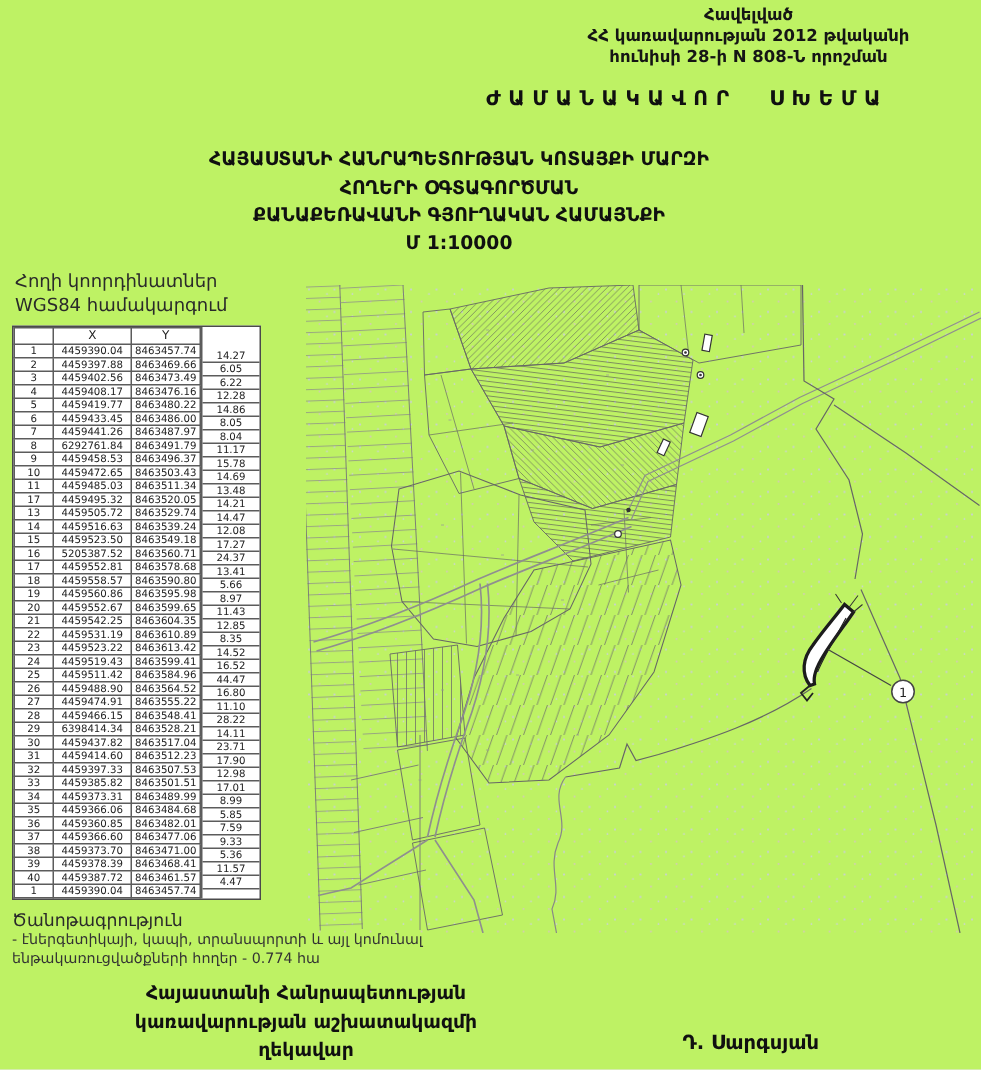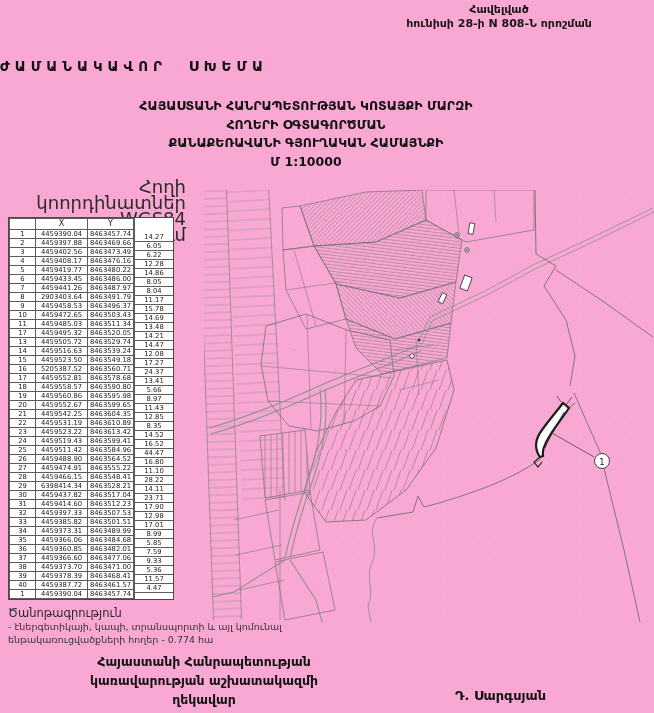--- a/index.html
+++ b/index.html
@@ -1,25 +1,25 @@
 <!DOCTYPE html>
 <html><head>
 <meta charset="utf-8">
 <style>
   html,body{margin:0;padding:0;background:#e8e8e8}
-  .page{position:relative;width:654px;height:713px;background:#f9a8d4;overflow:hidden;
+  .page{position:relative;width:654px;height:713px;background:#bef264;overflow:hidden;
         font-family:"DejaVu Sans",sans-serif;color:#111}
   .appendix{position:absolute;top:3px;left:348px;width:302px;text-align:center;
             font-size:11px;font-weight:bold;line-height:14px;color:#151515}
-  .doc-title{position:absolute;top:58px;left:0;width:592px;margin:0;text-align:left;
+  .doc-title{position:absolute;top:58px;left:0;width:592px;margin:0;text-align:right;
              font-size:13.5px;font-weight:bold;letter-spacing:5px;word-spacing:12px;color:#101010}
   .subtitle{position:absolute;top:97px;left:0;width:612px;text-align:center;
             font-size:12.5px;font-weight:bold;line-height:18.5px;color:#101010}
-  .coord-heading{position:absolute;top:179px;left:10px;width:176px;text-align:right;
-                 font-size:18px;line-height:16px;color:#2a2a2a}
+  .coord-heading{position:absolute;top:179px;left:10px;width:176px;text-align:left;
+                 font-size:12px;line-height:16px;color:#2a2a2a}
   .table-wrap{position:absolute;top:217px;left:8px;display:flex;align-items:flex-start;
               border:1px solid #4a4a4a;background:#fff}
   table.coords{border-collapse:collapse}
   .coords th,.coords td{border:1px solid #5c5c5c;padding:0;text-align:center;color:#222;
                         font-weight:normal}
   .coords th{height:10px;font-size:8px;line-height:10px}
   .coords td{height:8px;font-size:6.8px;line-height:8px;white-space:nowrap}
   .dist-col{width:38px;border-left:1px solid #5c5c5c;display:flex;flex-direction:column;
             align-self:stretch}
   .dist-spacer{height:15px}
@@ -33,20 +33,21 @@
             font-size:12.5px;font-weight:bold;line-height:19px;color:#101010}
   .sig-right{position:absolute;top:688px;left:455px;font-size:13px;font-weight:bold;color:#101010}
 </style>
 </head>
 <body>
 
 <div class="page">
 
   <div class="appendix">
     <div>Հավելված</div>
+    <div>ՀՀ կառավարության 2012 թվականի</div>
     <div>հունիսի 28-ի N 808-Ն որոշման</div>
   </div>
 
   <h1 class="doc-title">ԺԱՄԱՆԱԿԱՎՈՐ ՍԽԵՄԱ</h1>
 
   <div class="subtitle">
     <div>ՀԱՅԱՍՏԱՆԻ ՀԱՆՐԱՊԵՏՈՒԹՅԱՆ ԿՈՏԱՅՔԻ ՄԱՐԶԻ</div>
     <div>ՀՈՂԵՐԻ ՕԳՏԱԳՈՐԾՄԱՆ</div>
     <div>ՔԱՆԱՔԵՌԱՎԱՆԻ ԳՅՈՒՂԱԿԱՆ ՀԱՄԱՅՆՔԻ</div>
     <div>Մ 1:10000</div>
@@ -102,21 +103,21 @@
             <td>4459433.45</td>
             <td>8463486.00</td>
           </tr>
           <tr>
             <td>7</td>
             <td>4459441.26</td>
             <td>8463487.97</td>
           </tr>
           <tr>
             <td>8</td>
-            <td>2903403.64</td>
+            <td>6292761.84</td>
             <td>8463491.79</td>
           </tr>
           <tr>
             <td>9</td>
             <td>4459458.53</td>
             <td>8463496.37</td>
           </tr>
           <tr>
             <td>10</td>
             <td>4459472.65</td>

